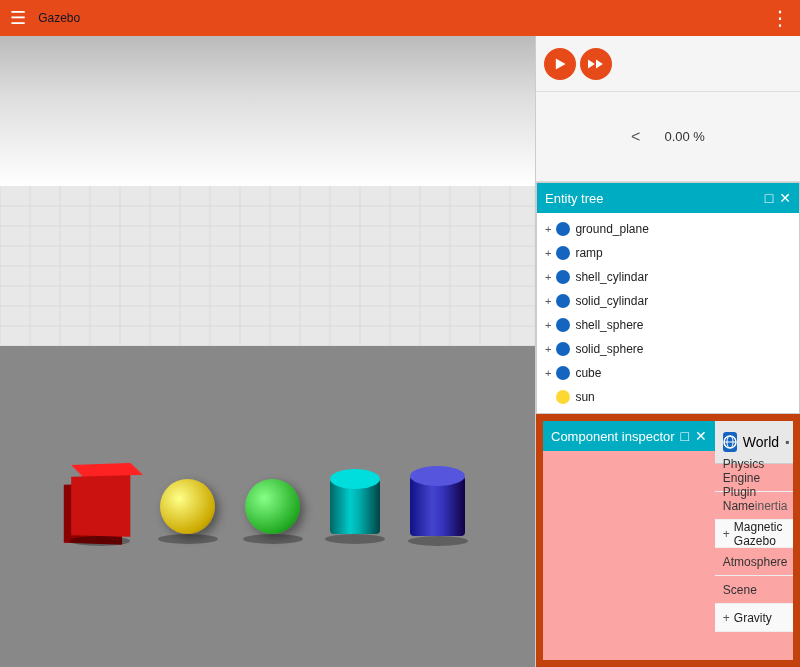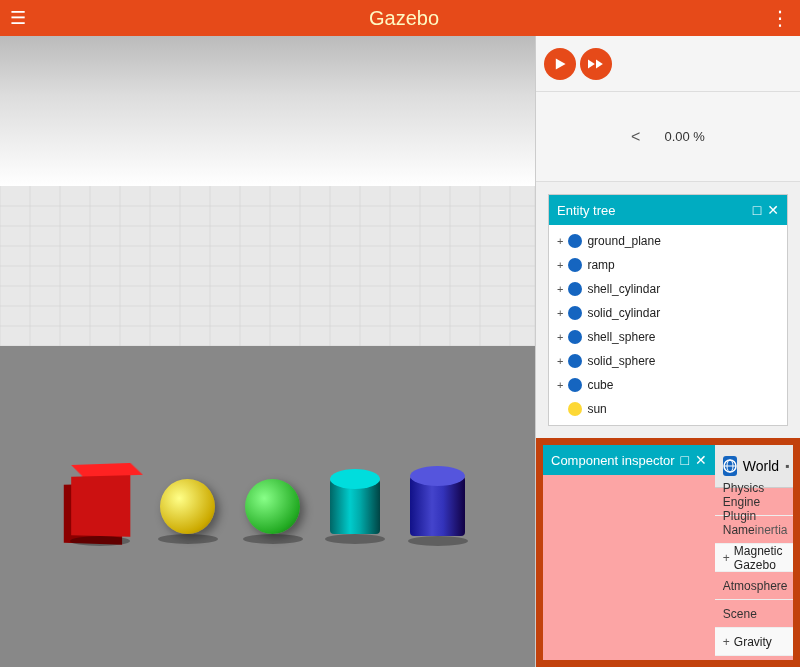--- a/index.html
+++ b/index.html
@@ -11,21 +11,21 @@
       height: 36px;
       background: #E64A19;
       display: flex;
       align-items: center;
       padding: 0 10px;
       position: absolute;
       top: 0; left: 0;
       z-index: 10;
     }
     #header .menu-icon { color: white; font-size: 18px; margin-right: 12px; cursor: pointer; }
-    #header .title { color: #fef9c3; font-size: 20px; font-weight: 500; flex: 1; text-align: center; }
+    #header .title { color: #0f172a; font-size: 12px; font-weight: 500; flex: 1; }
     #header .more-icon { color: white; font-size: 20px; cursor: pointer; }
 
     
     #main {
       position: absolute;
       top: 36px; left: 0;
       width: 800px;
       height: 631px;
       display: flex;
     }
@@ -240,21 +240,21 @@
     .percentage {
       color: #333;
       font-size: 13px;
       margin-left: 16px;
     }
 
     
     #entity-tree {
       background: #000000;
       border: 1px solid #ccc;
-      margin: 12px;
+      margin: 0;
       flex-shrink: 0;
     }
 
     .panel-header {
       height: 30px;
       background: #00ACC1;
       display: flex;
       align-items: center;
       padding: 0 8px;
       color: white;

